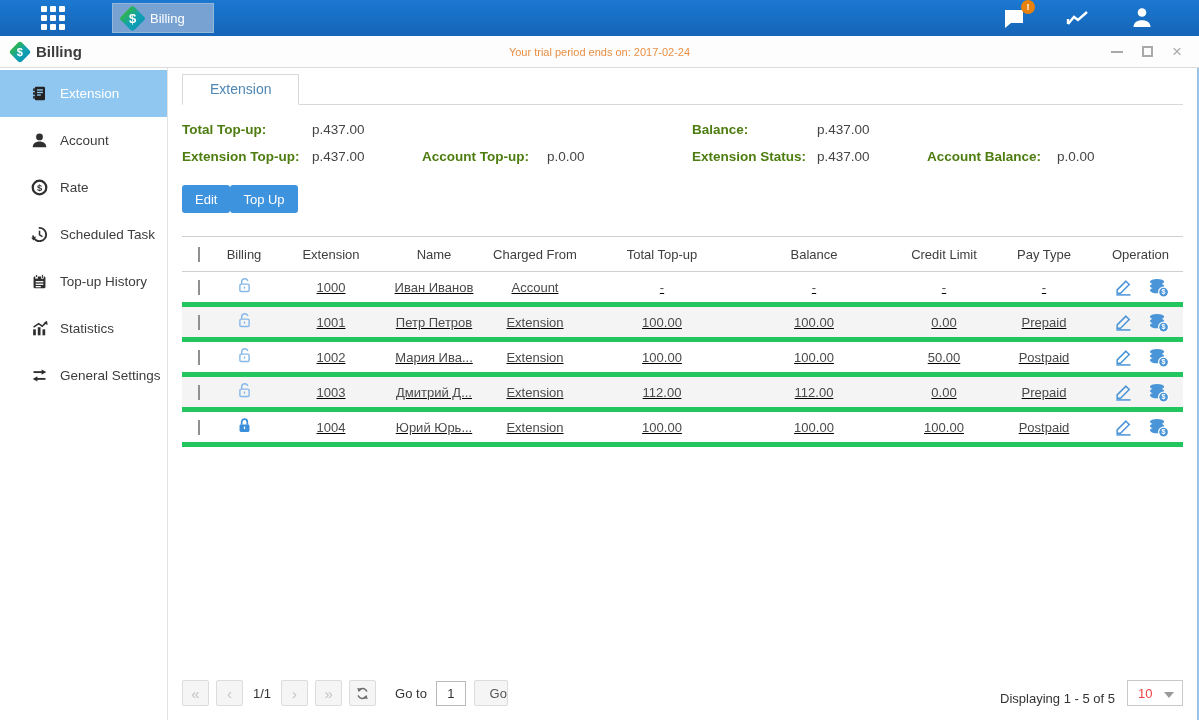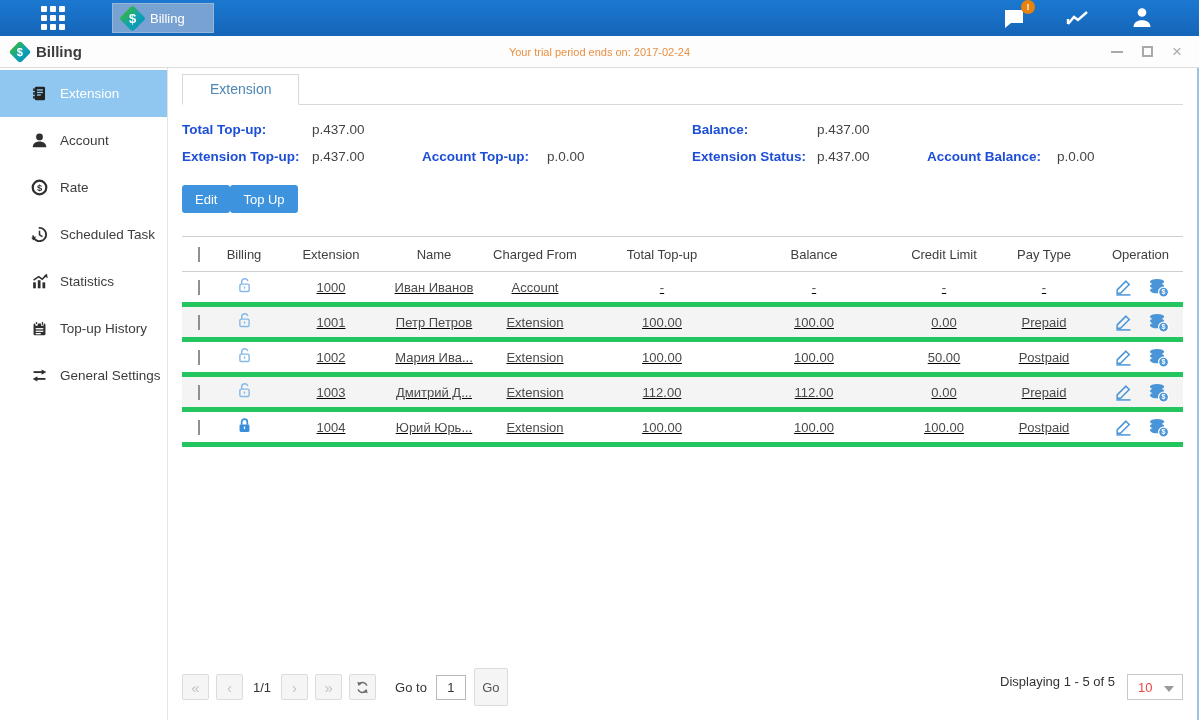--- a/index.html
+++ b/index.html
@@ -56,21 +56,21 @@
 
   
   .tabstrip { display:flex; border-bottom:1px solid #d8d8d8; margin-top:2px; }
   .tab { padding:6px 27px 7px 27px; border:1px solid #d8d8d8; margin-bottom:-1px;
     border-bottom:1px solid #fff; background:#fff; color:var(--tab-text-blue,#4e86b4);
     font-size:14px; cursor:pointer; }
 
   
   .summary { display:grid; margin-top:17px; row-gap:12px; font-size:13.5px;
     grid-template-columns:130px 110px 125px 145px 125px 110px 130px 1fr; }
-  .summary .lbl { font-weight:bold; color:#1d4ed8; }
+  .summary .lbl { font-weight:bold; color:#4d7c0f; }
   .summary .val { color:#444; }
 
   
   .actions { display:flex; margin-top:21px; }
   .btn-blue { background:var(--accent-blue,#3e93de); color:#fff; border:none;
     height:28px; padding:0 13px; font-size:13px; border-radius:3px;
     cursor:pointer; font-family:inherit; }
 
   
   .table { margin-top:23px; }
@@ -91,23 +91,23 @@
 
   
   .pagination { margin-top:auto; margin-bottom:14px; display:flex; align-items:center; font-size:13px; }
   .pg-btn { width:27px; height:26px; background:#f5f5f5; border:1px solid #dcdcdc;
     border-radius:2px; display:flex; align-items:center; justify-content:center;
     color:#c3c3c3; font-size:15px; cursor:pointer; margin-right:7px; }
   .pg-indicator { color:#333; margin:0 10px 0 3px; }
   .goto-label { color:#333; margin:0 9px 0 12px; }
   .goto-input { width:30px; height:25px; border:1px solid #b9b9b9; text-align:center;
     font-size:13px; font-family:inherit; color:#333; margin-right:8px; }
-  .go-btn { width:34px; height:38px; background:#f5f5f5; border:1px solid #dcdcdc;
-    border-radius:2px; color:#555; font-size:13px; cursor:pointer; font-family:inherit; }
-  .pg-right { margin-left:auto; display:flex; align-items:flex-start; gap:12px; }
+  .go-btn { width:34px; height:26px; background:#f5f5f5; border:1px solid #dcdcdc;
+    border-radius:2px; color:#555; font-size:13px; cursor:pointer; font-family:inherit;text-align:right; }
+  .pg-right { margin-left:auto; display:flex; align-items:flex-end; gap:12px; }
   .displaying { color:#333; }
   .page-size { width:56px; height:26px; border:1px solid #c9c9c9; background:#fff;
     display:flex; align-items:center; padding-left:10px; position:relative;
     cursor:pointer; color:#ef4444; }
   .caret { position:absolute; right:8px; top:11px; width:0; height:0;
     border-left:5px solid transparent; border-right:5px solid transparent;
     border-top:6px solid #9a9a9a; }
 </style>
 </head>
 <body>
@@ -203,38 +203,38 @@
     <div class="side-item">
       <svg width="17" height="17" viewBox="0 0 20 20">
           <path d="M10 2.2a7.8 7.8 0 1 1-7.5 9.8" fill="none" stroke="#2f2f2f" stroke-width="2.2" stroke-linecap="round"></path>
           <polygon points="0.3,13.8 6.2,12.4 2.9,17" fill="#2f2f2f"></polygon>
           <path d="M10 5.5v5l3.5 2" fill="none" stroke="#2f2f2f" stroke-width="1.8"></path>
         </svg>
       <span>Scheduled Task</span>
     </div>
     <div class="side-item">
       <svg width="17" height="17" viewBox="0 0 20 20">
-          <rect x="2.5" y="11" width="3.2" height="7" fill="#2f2f2f"></rect>
-          <rect x="8" y="8.5" width="3.2" height="9.5" fill="#2f2f2f"></rect>
-          <rect x="13.5" y="11" width="3.2" height="7" fill="#2f2f2f"></rect>
-          <path d="M3 8.5l6-4.2 4.2 3 4.8-4.8" fill="none" stroke="#2f2f2f" stroke-width="1.8"></path>
-          <polygon points="18.8,0.8 19.6,6 14.8,3.8" fill="#2f2f2f"></polygon>
-        </svg>
-      <span>Statistics</span>
-    </div>
-    <div class="side-item">
-      <svg width="17" height="17" viewBox="0 0 20 20">
           <rect x="3" y="4" width="14" height="14" rx="1.5" fill="#2f2f2f"></rect>
           <rect x="5.5" y="1.8" width="2.2" height="4.4" fill="#2f2f2f" stroke="#fff" stroke-width="0.9"></rect>
           <rect x="12.3" y="1.8" width="2.2" height="4.4" fill="#2f2f2f" stroke="#fff" stroke-width="0.9"></rect>
           <rect x="5.5" y="9.5" width="9" height="1.5" fill="#fff"></rect>
           <rect x="5.5" y="12.5" width="9" height="1.5" fill="#fff"></rect>
           <rect x="5.5" y="15.3" width="6" height="1.5" fill="#fff"></rect>
         </svg>
       <span>Top-up History</span>
+    </div>
+    <div class="side-item">
+      <svg width="17" height="17" viewBox="0 0 20 20">
+          <rect x="2.5" y="11" width="3.2" height="7" fill="#2f2f2f"></rect>
+          <rect x="8" y="8.5" width="3.2" height="9.5" fill="#2f2f2f"></rect>
+          <rect x="13.5" y="11" width="3.2" height="7" fill="#2f2f2f"></rect>
+          <path d="M3 8.5l6-4.2 4.2 3 4.8-4.8" fill="none" stroke="#2f2f2f" stroke-width="1.8"></path>
+          <polygon points="18.8,0.8 19.6,6 14.8,3.8" fill="#2f2f2f"></polygon>
+        </svg>
+      <span>Statistics</span>
     </div>
     <div class="side-item">
       <svg width="17" height="17" viewBox="0 0 20 20">
           <path d="M3 6h12" stroke="#2f2f2f" stroke-width="2.2"></path>
           <polygon points="12.5,2.8 18,6 12.5,9.2" fill="#2f2f2f"></polygon>
           <path d="M17 14H5" stroke="#2f2f2f" stroke-width="2.2"></path>
           <polygon points="7.5,10.8 2,14 7.5,17.2" fill="#2f2f2f"></polygon>
         </svg>
       <span>General Settings</span>
     </div>

